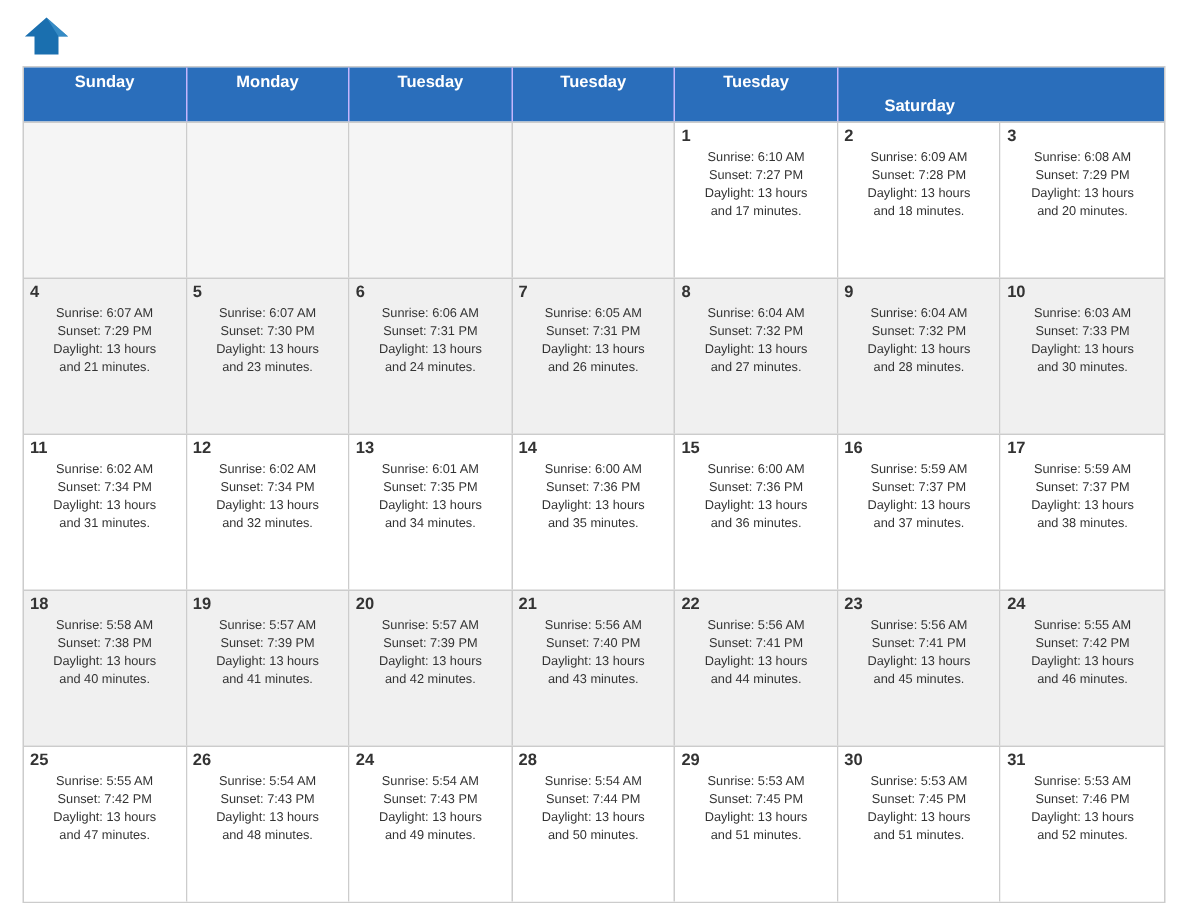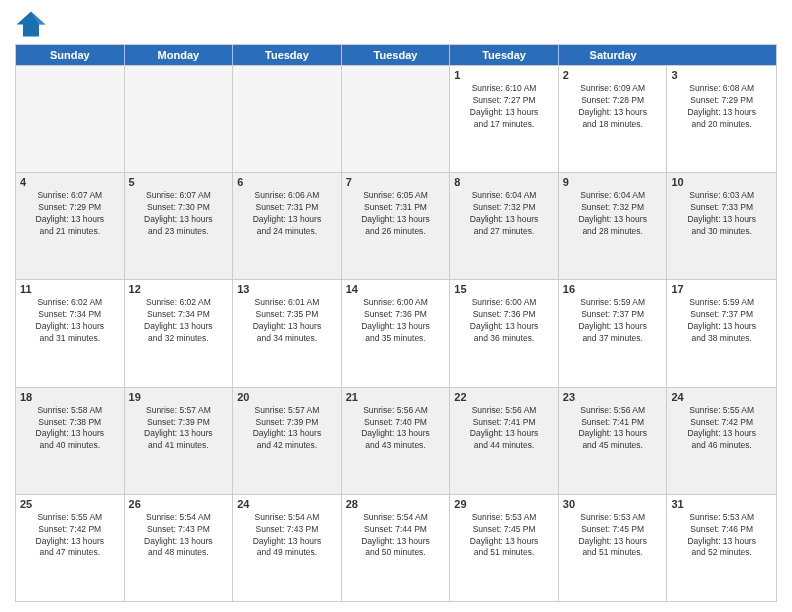--- a/index.html
+++ b/index.html
@@ -63,21 +63,21 @@
       background: #2a6ebb;
     }
     .day-header {
       color: #fff;
       font-size: 11px;
       font-weight: bold;
       text-align: center;
       padding: 4px 2px;
       border-right: 1px solid #c4b5fd;
     }
-    .day-header:last-child { border-right: none; }
+    .day-header:last-child { border-right: none; margin-top: 16px; }
     .weeks {
       display: flex;
       flex-direction: column;
       flex: 1;
     }
     .week-row {
       display: grid;
       grid-template-columns: repeat(7, 1fr);
       flex: 1;
       border-top: 1px solid #ccc;

